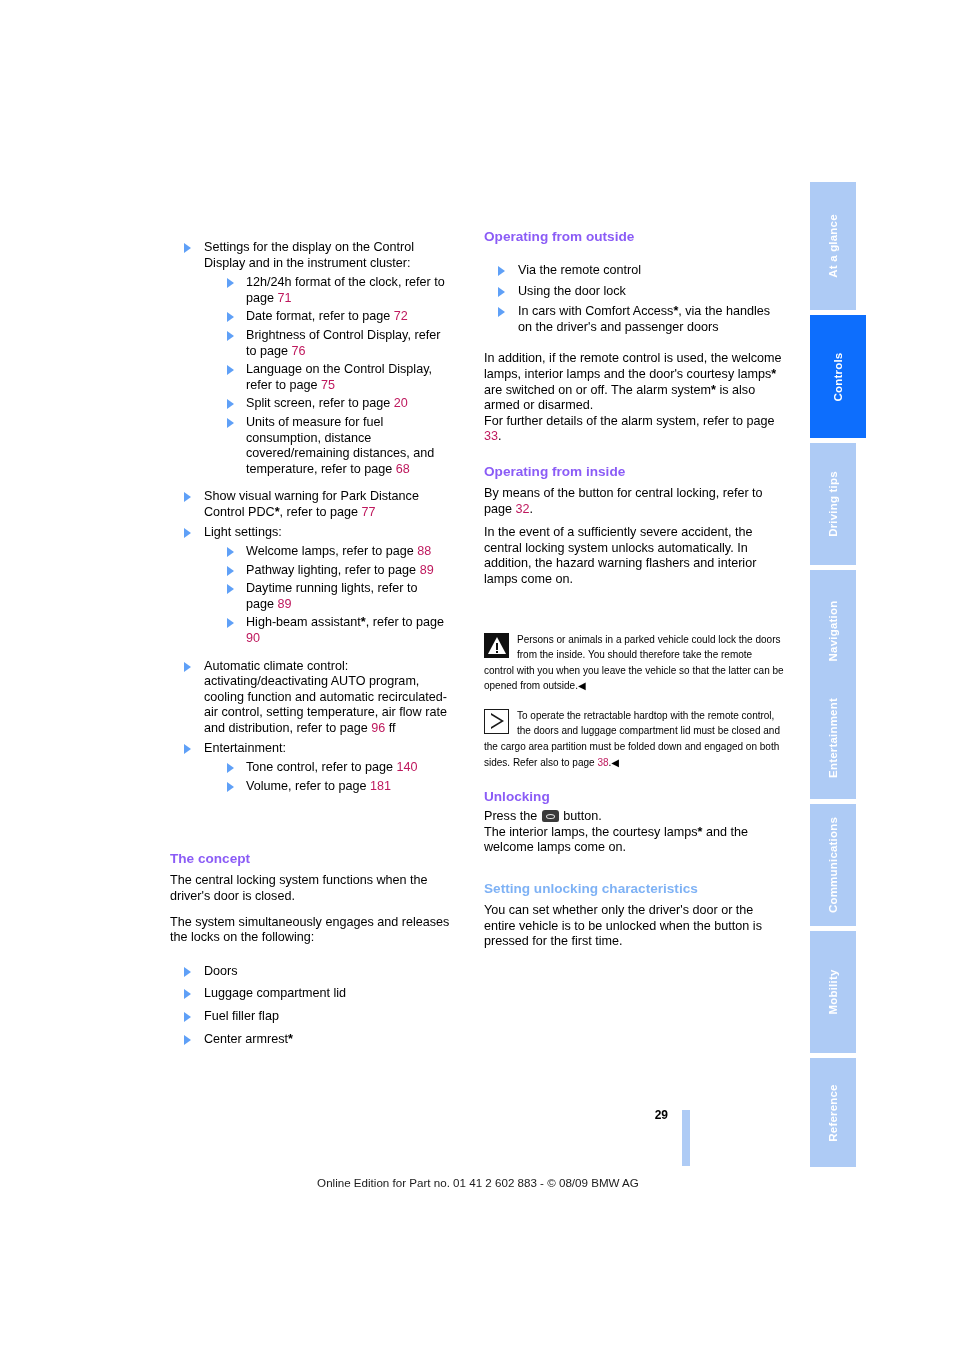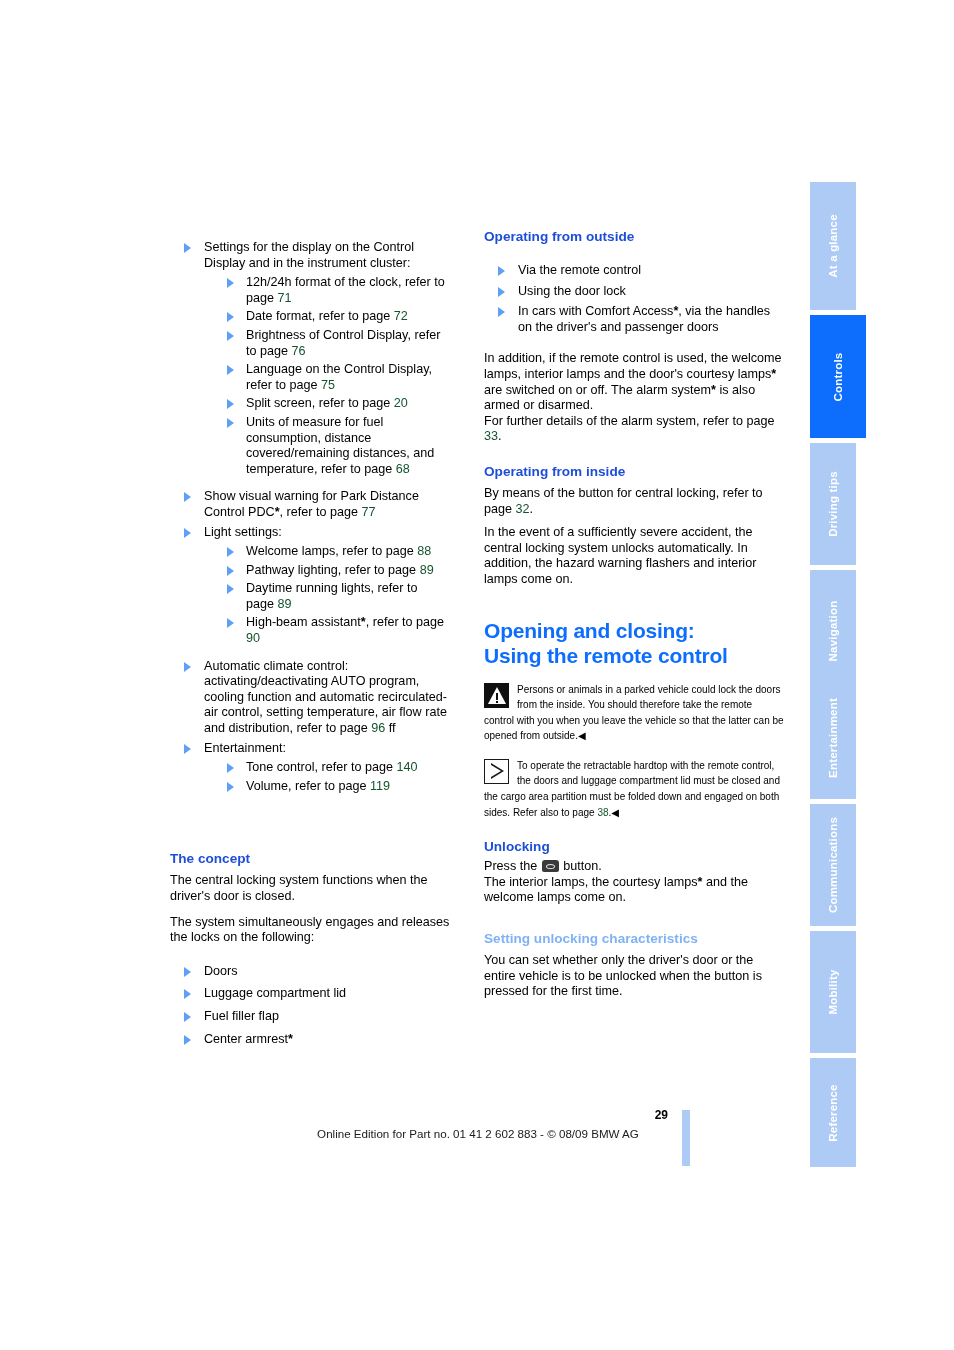--- a/index.html
+++ b/index.html
@@ -66,21 +66,21 @@
 
   h1.chapter {
     color: #0d6efd;
     font-size: 21px;
     line-height: 25px;
     font-weight: bold;
     margin: 0;
     letter-spacing: -0.2px;
   }
   h2.sub {
-    color: #1d4ed8;
+    color: #8b5cf6;
     font-size: 13.6px;
     line-height: 17px;
     font-weight: bold;
     margin: 0;
   }
   h2.sub.light { color: #7fb2f5; }
 
   p.para {
     margin: 0;
     font-size: 12.6px;
@@ -116,21 +116,21 @@
     left: 2px;
     top: 3px;
     width: 0;
     height: 0;
     border-left: 7px solid #5fa0f7;
     border-top: 5px solid transparent;
     border-bottom: 5px solid transparent;
   }
   ul.blist.lvl2 .tri { left: 1px; }
 
-  .pg { color: #14532d; text-align: center; }
+  .pg { color: #be185d; text-align: center; }
   .ast { font-weight: bold; }
 
   
   .notice {
     position: relative;
     font-size: 10px;
     line-height: 15.6px;
     margin: 0;
   }
   .icon-warn, .icon-note {
@@ -218,21 +218,21 @@
     width: 9px; height: 5px;
     border: 1.3px solid #e8e8e8;
     border-radius: 50%;
     box-sizing: border-box;
   }
 
   
   .footer-line {
     position: absolute;
     left: 288px;
-    top: 1127px;
+    top: 1176px;
     width: 380px;
     text-align: center;
     font-size: 11.6px;
     line-height: 14px;
     color: #1a1a1a;
   }
   .pagenum {
     position: absolute;
     left: 610px;
     top: 1108px;
@@ -336,21 +336,21 @@
         <span class="tri"></span><span>Automatic climate control: activating/deactivating AUTO program, cooling function and automatic recirculated-air control, setting temperature, air flow rate and distribution, refer to page </span><span class="pg">96</span><span> ff</span>
       </li>
 
       <li style="margin-top:4px;">
         <span class="tri"></span><span>Entertainment:</span>
         <ul class="blist lvl2" style="margin-top:4px;">
           <li>
             <span class="tri"></span><span>Tone control, refer to page </span><span class="pg">140</span>
           </li>
           <li>
-            <span class="tri"></span><span>Volume, refer to page </span><span class="pg">119</span>
+            <span class="tri"></span><span>Volume, refer to page </span><span class="pg">181</span>
           </li>
         </ul>
       </li>
     </ul>
 
     <div class="sp-30"></div>
 
     <div class="sp-14"></div>
     <h2 class="sub">The concept</h2>
     <div class="sp-6"></div>
@@ -397,24 +397,20 @@
     <p class="para"><span>For further details of the alarm system, refer to page </span><span class="pg">33</span><span>.</span></p>
 
     <div class="sp-18"></div>
     <h2 class="sub">Operating from inside</h2>
     <div class="sp-6"></div>
     <p class="para"><span>By means of the button for central locking, refer to page </span><span class="pg">32</span><span>.</span></p>
     <div class="sp-8"></div>
     <p class="para">In the event of a sufficiently severe accident, the central locking system unlocks automatically. In addition, the hazard warning flashers and interior lamps come on.</p>
 
     <div class="sp-30"></div>
-    <h1 class="chapter">
-      <span>Opening and closing:</span><br>
-      <span>Using the remote control</span>
-    </h1>
 
     <div class="sp-14"></div>
     <div class="notice">
       <span class="icon-warn">
         <span class="wtri"></span>
           <span class="wbang"></span>
           <span class="wdot"></span>
       </span><span>Persons or animals in a parked vehicle could lock the doors from the inside. You should therefore take the remote control with you when you leave the vehicle so that the latter can be opened from outside.</span><span class="endmark">◀</span>
     </div>
 

